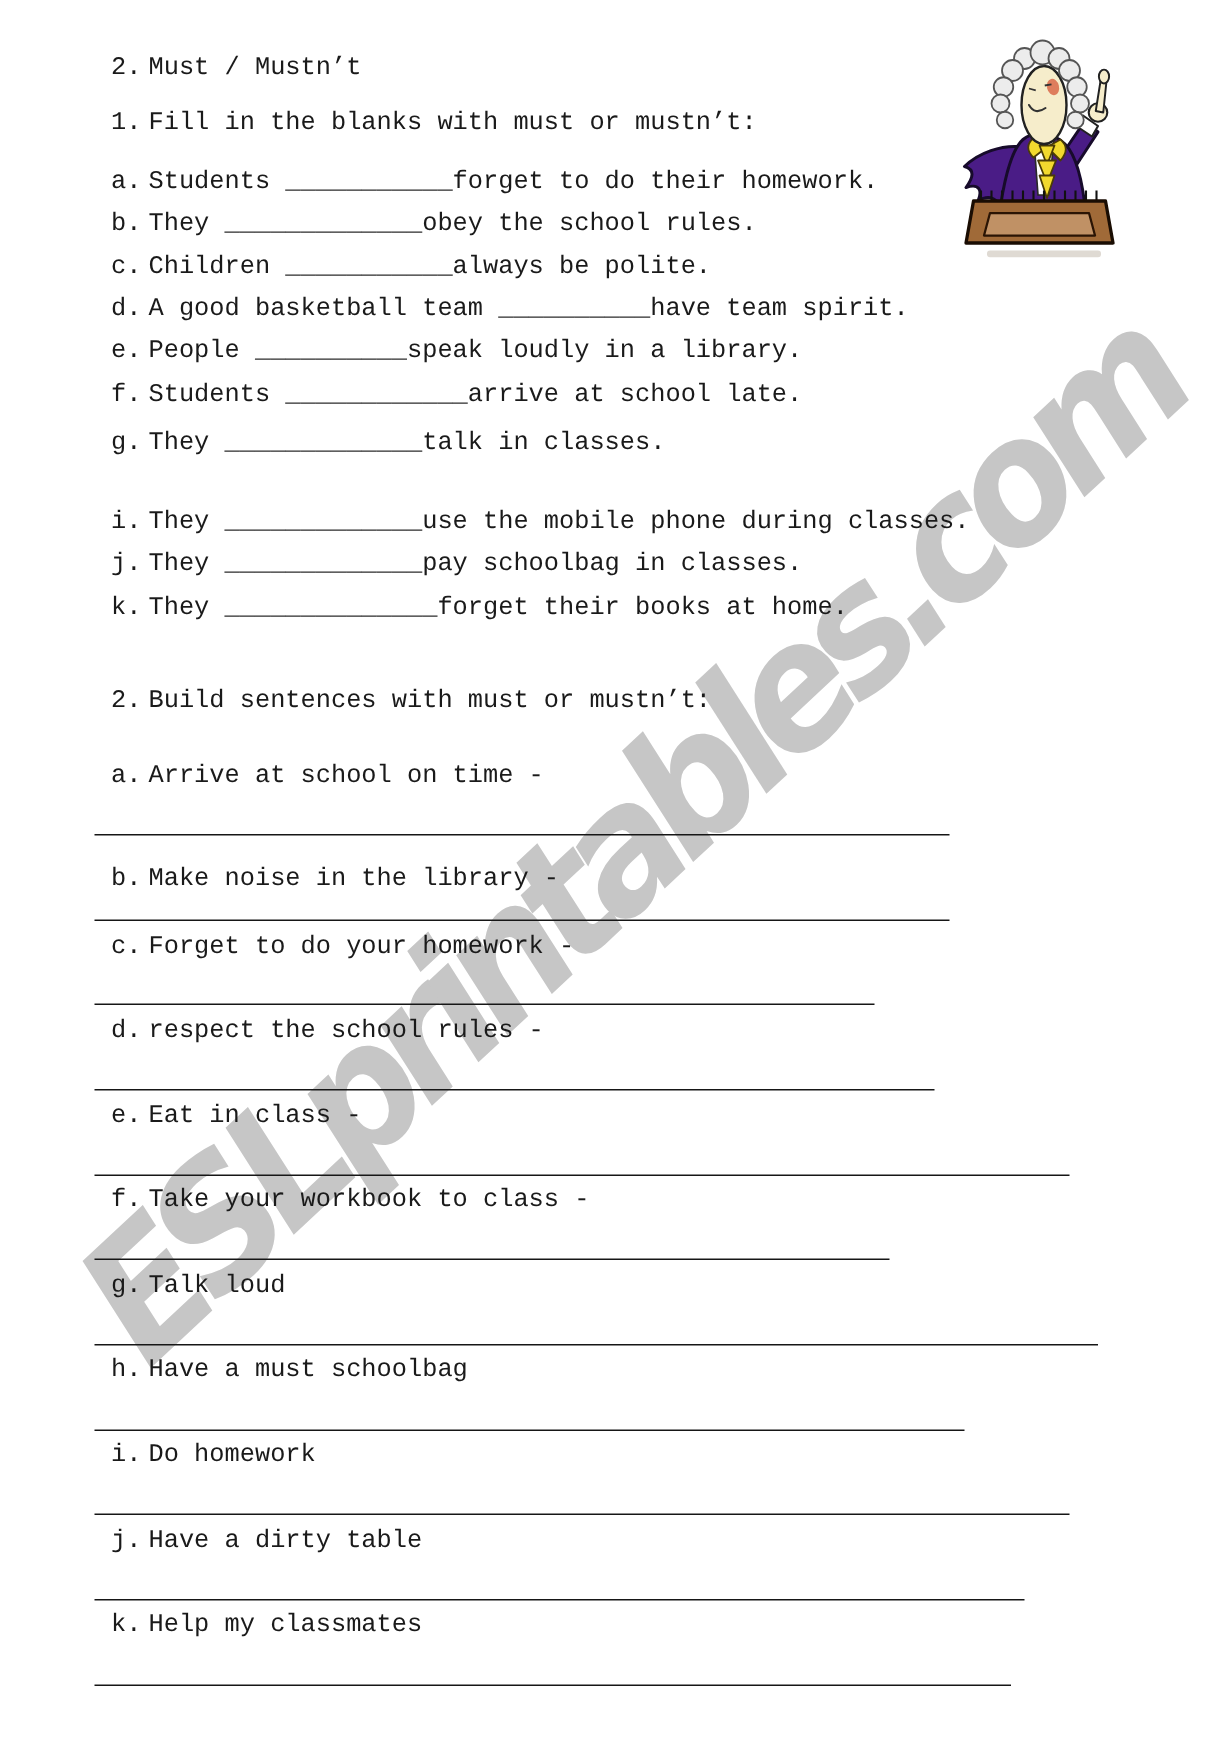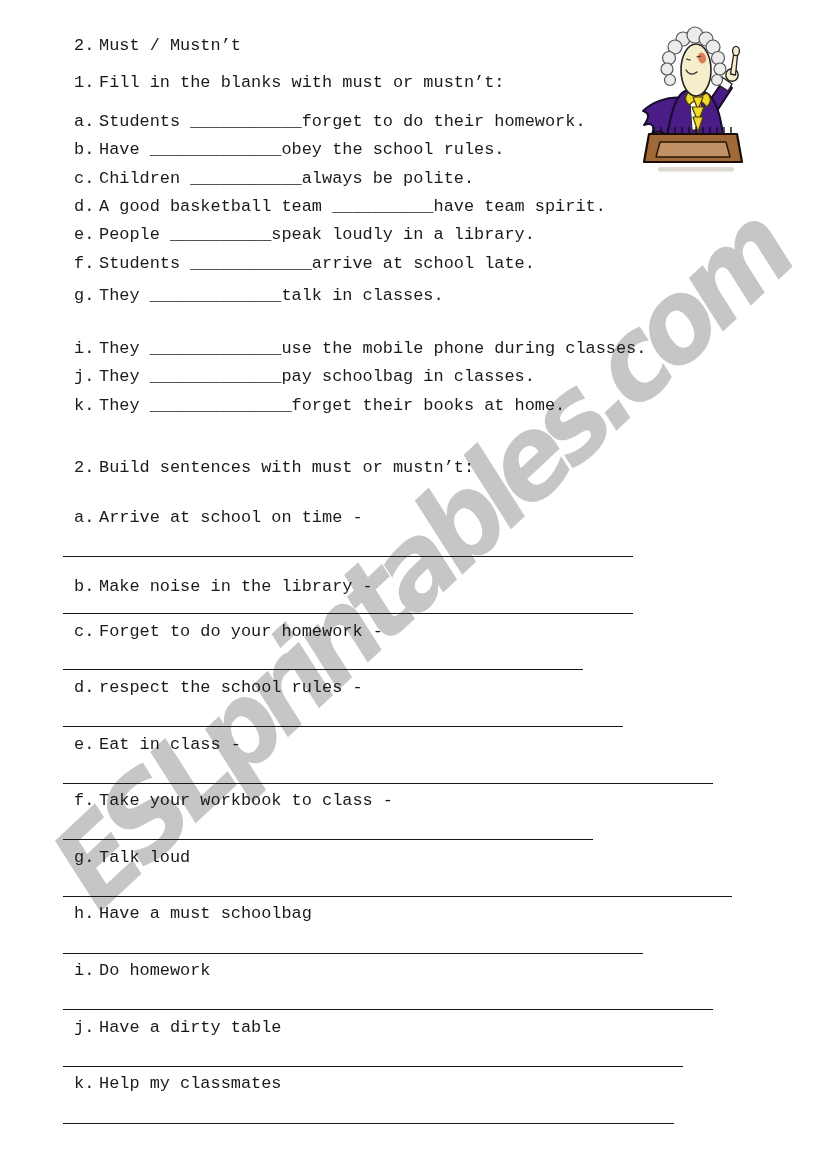--- a/index.html
+++ b/index.html
@@ -27,21 +27,21 @@
 
 <div class="page">
 
   <div class="watermark">ESLprintables.com</div>
 
   <div class="row" style="top:38px"><span class="marker">2.</span><span>Must / Mustn’t</span></div>
 
   <div class="row bold" style="top:75px"><span class="marker">1.</span><span>Fill in the blanks with must or mustn’t:</span></div>
 
   <div class="row" style="top:114px"><span class="marker">a.</span><span>Students ___________forget to do their homework.</span></div>
-  <div class="row" style="top:142px"><span class="marker">b.</span><span>Have _____________obey the school rules.</span></div>
+  <div class="row" style="top:142px"><span class="marker">b.</span><span>They _____________obey the school rules.</span></div>
   <div class="row" style="top:171px"><span class="marker">c.</span><span>Children ___________always be polite.</span></div>
   <div class="row" style="top:199px"><span class="marker">d.</span><span>A good basketball team __________have team spirit.</span></div>
   <div class="row" style="top:227px"><span class="marker">e.</span><span>People __________speak loudly in a library.</span></div>
   <div class="row" style="top:256px"><span class="marker">f.</span><span>Students ____________arrive at school late.</span></div>
   <div class="row" style="top:288px"><span class="marker">g.</span><span>They _____________talk in classes.</span></div>
   <div class="row" style="top:341px"><span class="marker">i.</span><span>They _____________use the mobile phone during classes.</span></div>
   <div class="row" style="top:369px"><span class="marker">j.</span><span>They _____________pay schoolbag in classes.</span></div>
   <div class="row" style="top:398px"><span class="marker">k.</span><span>They ______________forget their books at home.</span></div>
 
   <div class="row bold" style="top:460px"><span class="marker">2.</span><span>Build sentences with must or mustn’t:</span></div>

